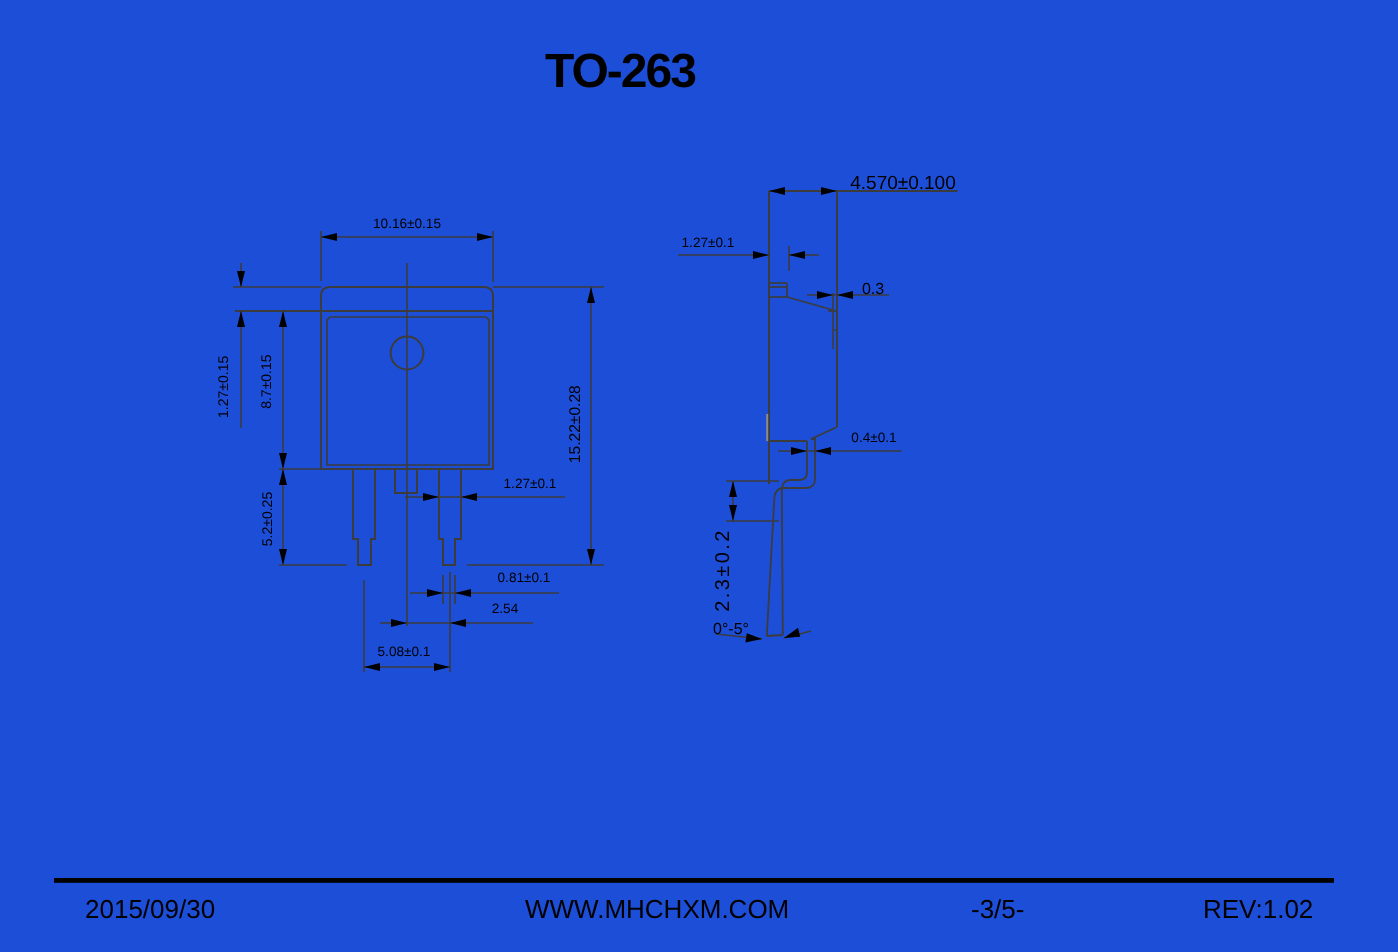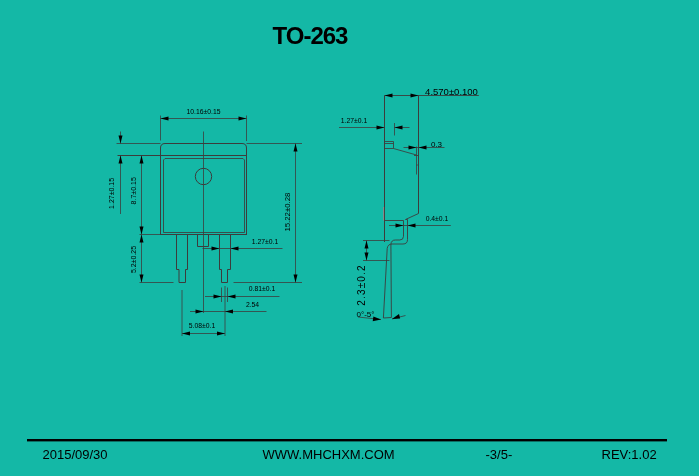--- a/index.html
+++ b/index.html
@@ -1,16 +1,16 @@
 <!DOCTYPE html>
 <html><head>
 <meta charset="utf-8">
 <style>
   html,body{margin:0;padding:0;background:#fff;}
-  #page{position:relative;width:699px;height:476px;background:#14b8a6;overflow:hidden;
+  #page{position:relative;width:699px;height:476px;background:#1d4ed8;overflow:hidden;
         font-family:"Liberation Sans", sans-serif;}
   svg text{font-family:"Liberation Sans", sans-serif;fill:#000;}
 </style>
 </head>
 <body>
 <div id="page">
 <svg width="699" height="476" viewBox="0 0 699 476">
 
 <g>
         <text x="310" y="43.5" font-size="24" font-weight="bold" letter-spacing="-1" text-anchor="middle" fill="#000">TO-263</text>

